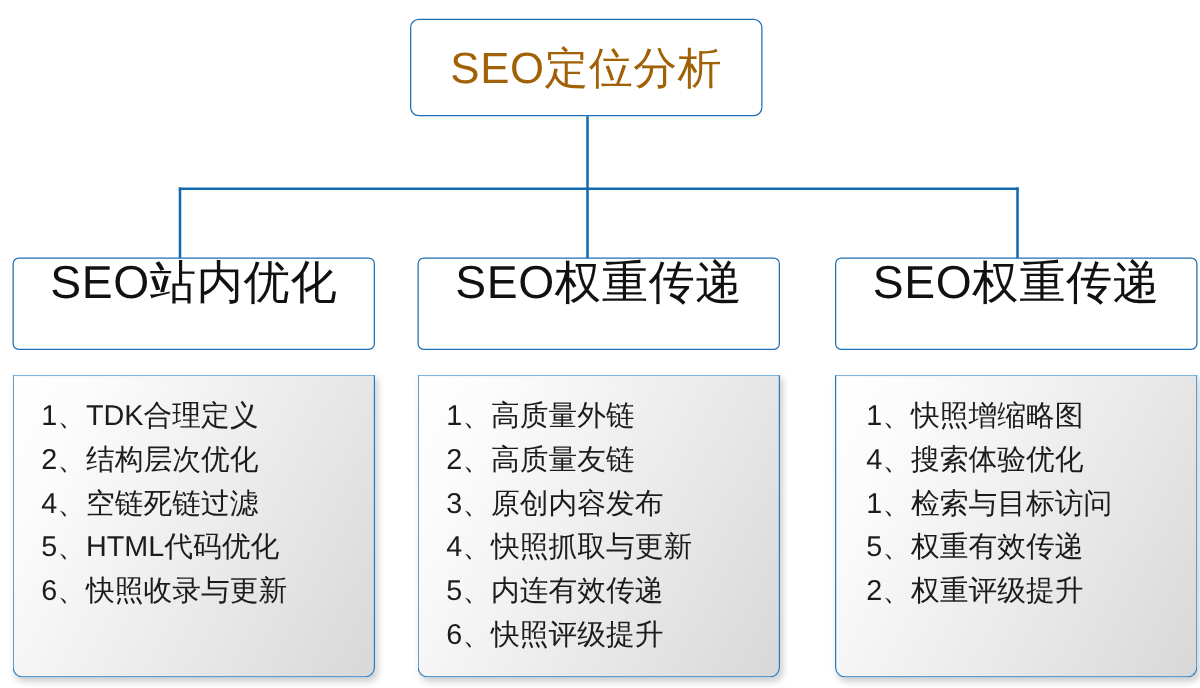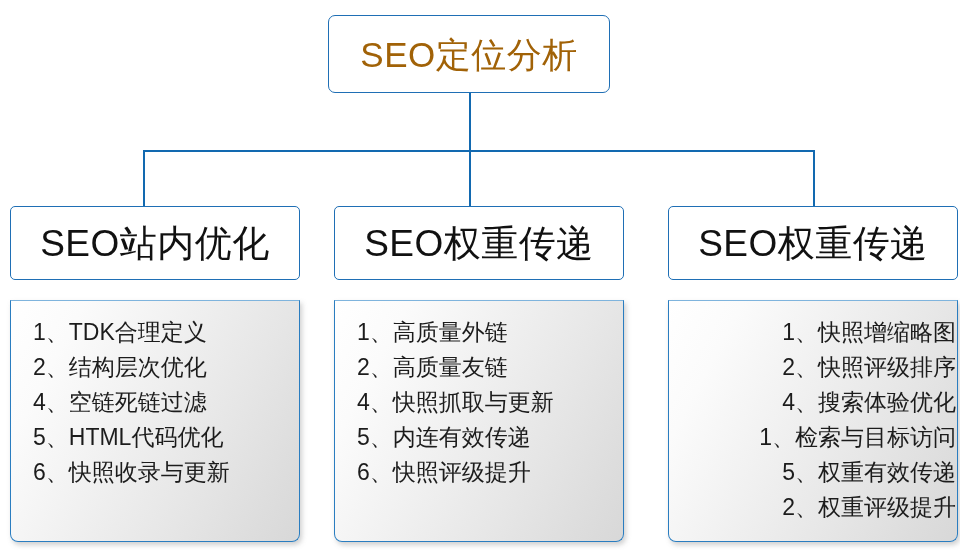--- a/index.html
+++ b/index.html
@@ -65,21 +65,20 @@
   .col-3 { left: 668px; }
 
   .col-header {
     box-sizing: border-box;
     width: 100%;
     height: 74px;
     border: 1.3px solid #1f6fb5;
     border-radius: 5px;
     background: #ffffff;
     display: flex;
-    align-items: center;
     justify-content: center;
   }
   .col-header-label {
     font-size: 37px;
     line-height: 1;
     letter-spacing: 0.5px;
     color: #111111;
     white-space: nowrap;
   }
 
@@ -104,21 +103,21 @@
     flex-direction: column;
     justify-content: flex-start;
   }
   .list-item {
     font-size: 23px;
     line-height: 35px;
     color: #1c1c1c;
     padding-left: 22px;
     white-space: nowrap;
   }
-  .col-3 .list-item { padding-left: 24px; text-align: right; }
+  .col-3 .list-item { padding-left: 24px; }
 </style>
 </head>
 <body>
 
 <div id="canvas">
 
   <div class="root-box">
     <span class="root-label">SEO定位分析</span>
   </div>
 
@@ -141,33 +140,33 @@
     </div>
   </div>
 
   <div class="column col-2">
     <div class="col-header">
       <span class="col-header-label">SEO权重传递</span>
     </div>
     <div class="col-list">
       <div class="list-item">1、高质量外链</div>
       <div class="list-item">2、高质量友链</div>
+      <div class="list-item">3、原创内容发布</div>
       <div class="list-item">4、快照抓取与更新</div>
       <div class="list-item">5、内连有效传递</div>
       <div class="list-item">6、快照评级提升</div>
     </div>
   </div>
 
   <div class="column col-3">
     <div class="col-header">
       <span class="col-header-label">SEO权重传递</span>
     </div>
     <div class="col-list">
       <div class="list-item">1、快照增缩略图</div>
-      <div class="list-item">2、快照评级排序</div>
       <div class="list-item">4、搜索体验优化</div>
       <div class="list-item">1、检索与目标访问</div>
       <div class="list-item">5、权重有效传递</div>
       <div class="list-item">2、权重评级提升</div>
     </div>
   </div>
 
 </div>
 
 </body></html>

